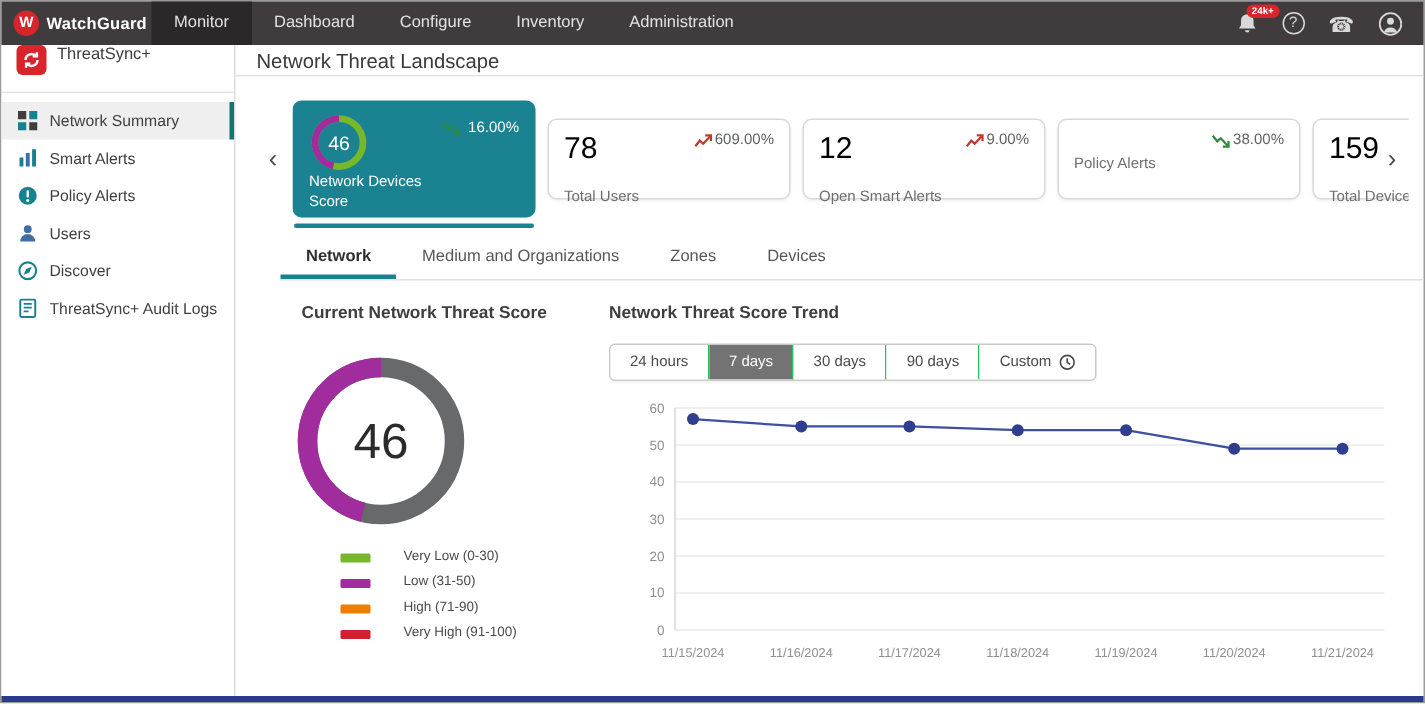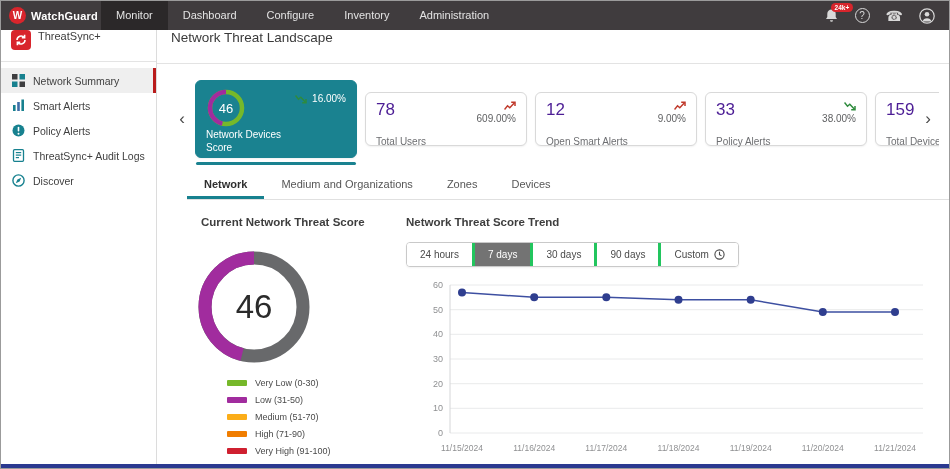--- a/index.html
+++ b/index.html
@@ -21,36 +21,36 @@
   .help-circle{width:15px;height:15px;border:1.2px solid #d9d9d9;border-radius:50%;color:#d9d9d9;font-size:10px;display:flex;align-items:center;justify-content:center}
   .phone-glyph{color:#d9d9d9;font-size:14px;line-height:1}
 
   
   .layout{flex:1;display:flex;min-height:0}
   .sidebar{flex:0 0 156px;width:156px;border-right:1px solid #dcdcdc;background:#fff}
   .side-header{height:32px;display:flex;gap:7px;padding:0 10px;border-bottom:1px solid #e4e4e4;margin-bottom:6px}
   .ts-icon{width:20px;height:20px;border-radius:4px;background:#d8252c;display:flex;align-items:center;justify-content:center}
   .ts-label{font-size:11px;color:#3c3c3c}
   .side-item{height:25px;display:flex;align-items:center;gap:8px;padding:0 10px;font-size:10.5px;color:#3f3f3f;cursor:pointer}
-  .side-item.active{background:#efefef;border-right:3px solid #b91c1c}
+  .side-item.active{background:#efefef;border-right:3px solid #0f766e}
   .sicon{width:14px;display:flex;justify-content:center;align-items:center}
 
   main{flex:1;min-width:0;padding:0 10px 0 14px;display:flex;flex-direction:column}
-  .page-header{height:34px;display:flex;align-items:flex-start;border-bottom:1px solid #e3e3e3;margin-left:-14px;padding-left:14px;margin-right:-10px;padding-right:10px}
+  .page-header{height:21px;display:flex;align-items:center;border-bottom:1px solid #e3e3e3;margin-left:-14px;padding-left:14px;margin-right:-10px;padding-right:10px}
   .page-title{font-size:13.5px;color:#3a3a3a;font-weight:400}
 
   
   .carousel{position:relative;display:flex;margin-top:8px;height:94px}
   .chev{background:none;border:none;font-size:17px;color:#4a4a4a;cursor:pointer;width:22px;height:94px;display:flex;align-items:center;justify-content:center;font-family:"Liberation Sans",sans-serif}
   .chev.right{position:absolute;right:0;top:0}
   .cards{display:flex;gap:8px;flex:1;overflow:hidden;align-items:center;margin-left:2px}
   .card{position:relative;flex:0 0 162px;height:54px;background:#fff;border:1px solid #d9d9d9;border-radius:6px;padding:8px 10px;box-shadow:0 1px 2px rgba(0,0,0,.06);cursor:pointer}
-  .card-value{font-size:17px;color:#4c1d95;line-height:1.1}
+  .card-value{font-size:20px;color:#000000;line-height:1.1}
   .card-label{font-size:10px;color:#6d6e71;margin-top:16px;white-space:nowrap}
-  .card-delta{position:absolute;top:8px;right:10px;display:flex;flex-direction:column;align-items:flex-end;gap:2px;font-size:10px;color:#5f6062}
+  .card-delta{position:absolute;top:8px;right:10px;display:flex;flex-direction:row;align-items:flex-end;gap:2px;font-size:10px;color:#5f6062}
   .card-delta svg{display:none}
   .card-delta.up .tr-up{display:block;color:#c03a2b}
   .card-delta.down .tr-down{display:block;color:#2e8b3d}
   .card.active{background:#1a8290;border-color:#1a8290;height:78px;padding:7px 10px}
   .card.active .card-delta{flex-direction:row;align-items:center;color:#fff;gap:5px;top:12px}
   .card.active .card-label{color:#fff;margin-top:1px;width:90px;white-space:normal;line-height:1.25}
   .card.active::after{content:"";position:absolute;left:0;right:0;bottom:-8px;height:3px;background:#1a8290;border-radius:2px}
   .mini-gauge{position:relative;width:40px;height:40px}
   .mini-value{position:absolute;inset:0;display:flex;align-items:center;justify-content:center;color:#fff;font-size:13px}
 
@@ -59,27 +59,27 @@
   .tab{font-size:11px;color:#565656;padding:8px 17px 6px;cursor:pointer;border-bottom:3px solid transparent}
   .tab.active{color:#2f2f2f;font-weight:bold;border-bottom-color:#17818f}
 
   
   .content{flex:1;display:flex;padding-left:30px;padding-top:16px;min-height:0}
   .panel-title{font-size:11.5px;color:#3e3e3e;font-weight:700}
   .gauge-panel{flex:0 0 205px;width:205px}
   .donut-wrap{position:relative;width:118px;height:118px;margin:20px 0 0 -6px}
   .donut-value{position:absolute;inset:0;display:flex;align-items:center;justify-content:center;font-size:33px;color:#2b2b2b}
   .legend{margin:12px 0 0 26px}
-  .legend-row{display:flex;align-items:center;gap:8px;margin-bottom:7px}
+  .legend-row{display:flex;align-items:flex-end;gap:22px;margin-bottom:7px}
   .legend-swatch{width:20px;height:6px;border-radius:1px;background:#ccc}
   .legend-label{font-size:9px;color:#4a4a4a}
 
   .trend-panel{flex:1;min-width:0}
   .ranges{display:inline-flex;border:1px solid #c9c9c9;border-radius:4px;overflow:hidden;margin-top:14px;box-shadow:0 1px 2px rgba(0,0,0,.05);background:#fff}
-  .range-btn{font-size:10px;color:#4a4a4a;background:#fff;border:none;border-right:3px solid #22c55e;padding:6px 13px;cursor:pointer;display:flex;align-items:center;gap:5px;font-family:"Liberation Sans",sans-serif}
+  .range-btn{font-size:10px;color:#4a4a4a;background:#fff;border:none;border-right:1px solid #22c55e;padding:6px 13px;cursor:pointer;display:flex;align-items:center;gap:5px;font-family:"Liberation Sans",sans-serif}
   .range-btn:last-child{border-right:none}
   .range-btn.active{background:#737373;color:#fff}
   .chart{margin-top:10px}
 
   .bottom-strip{flex:0 0 4px;height:4px;background:#2b3990}
 </style>
 </head>
 <body>
 
 <div class="window">
@@ -161,36 +161,45 @@
               <circle cx="6.5" cy="6.5" r="6" fill="#17818f"></circle>
               <rect x="5.7" y="2.8" width="1.6" height="4.8" rx="0.8" fill="#fff"></rect>
               <circle cx="6.5" cy="9.7" r="1" fill="#fff"></circle>
             </svg>
           </span>
         <span>Policy Alerts</span>
       </div>
       <div class="side-item">
         <span class="sicon">
             <svg width="13" height="13" viewBox="0 0 13 13">
+              <circle cx="6.5" cy="3.8" r="2.6" fill="#3e6ea8"></circle>
+              <path d="M1.5 12 a5 5 0 0 1 10 0 z" fill="#3e6ea8"></path>
+            </svg>
+          </span>
+        <span>Users</span>
+      </div>
+      <div class="side-item">
+        <span class="sicon">
+            <svg width="13" height="13" viewBox="0 0 13 13">
+              <circle cx="6.5" cy="6.5" r="5.6" fill="none" stroke="#17818f" stroke-width="1.4"></circle>
+              <path d="M9.2 3.8 L7.6 7.6 L3.8 9.2 L5.4 5.4 Z" fill="#17818f"></path>
+            </svg>
+          </span>
+        <span>Discover</span>
+      </div>
+      <div class="side-item">
+        <span class="sicon">
+            <svg width="13" height="13" viewBox="0 0 13 13">
               <rect x="1.5" y="0.7" width="10" height="11.6" rx="1" fill="none" stroke="#17818f" stroke-width="1.3"></rect>
               <line x1="3.8" y1="3.6" x2="9.2" y2="3.6" stroke="#17818f" stroke-width="1.2"></line>
               <line x1="3.8" y1="6.1" x2="9.2" y2="6.1" stroke="#17818f" stroke-width="1.2"></line>
               <line x1="3.8" y1="8.6" x2="7" y2="8.6" stroke="#17818f" stroke-width="1.2"></line>
             </svg>
           </span>
         <span>ThreatSync+ Audit Logs</span>
-      </div>
-      <div class="side-item">
-        <span class="sicon">
-            <svg width="13" height="13" viewBox="0 0 13 13">
-              <circle cx="6.5" cy="6.5" r="5.6" fill="none" stroke="#17818f" stroke-width="1.4"></circle>
-              <path d="M9.2 3.8 L7.6 7.6 L3.8 9.2 L5.4 5.4 Z" fill="#17818f"></path>
-            </svg>
-          </span>
-        <span>Discover</span>
       </div>
     </aside>
 
     <main>
       <div class="page-header">
         <h1 class="page-title">Network Threat Landscape</h1>
       </div>
 
       <div class="carousel">
         <button class="chev">‹</button>
@@ -237,21 +246,20 @@
               <svg class="tr-up" width="12" height="10" viewBox="0 0 12 10">
                   <path d="M0.5 8.5 L3.5 4.8 L5.8 6.8 L10.5 1.8" fill="none" stroke="currentColor" stroke-width="1.5"></path>
                   <path d="M7.2 1.2 H11 V5" fill="none" stroke="currentColor" stroke-width="1.5"></path>
                 </svg>
 
               <span class="delta-text">9.00%</span>
             </div>
           </div>
 
           <div class="card">
-            <div class="card-value">33</div>
             <div class="card-label">Policy Alerts</div>
             <div class="card-delta down">
 
               <svg class="tr-down" width="12" height="10" viewBox="0 0 12 10">
                   <path d="M0.5 1.5 L3.5 5.2 L5.8 3.2 L10.5 8.2" fill="none" stroke="currentColor" stroke-width="1.5"></path>
                   <path d="M7.2 8.8 H11 V5" fill="none" stroke="currentColor" stroke-width="1.5"></path>
                 </svg>
               <span class="delta-text">38.00%</span>
             </div>
           </div>
@@ -289,24 +297,20 @@
             <div class="donut-value">46</div>
           </div>
           <div class="legend">
             <div class="legend-row">
               <span class="legend-swatch" style="background: rgb(118, 184, 42);"></span>
               <span class="legend-label">Very Low (0-30)</span>
             </div>
             <div class="legend-row">
               <span class="legend-swatch" style="background: rgb(161, 44, 158);"></span>
               <span class="legend-label">Low (31-50)</span>
-            </div>
-            <div class="legend-row">
-              <span class="legend-swatch" style="background: rgb(251, 173, 24);"></span>
-              <span class="legend-label">Medium (51-70)</span>
             </div>
             <div class="legend-row">
               <span class="legend-swatch" style="background: rgb(240, 125, 0);"></span>
               <span class="legend-label">High (71-90)</span>
             </div>
             <div class="legend-row">
               <span class="legend-swatch" style="background: rgb(207, 32, 48);"></span>
               <span class="legend-label">Very High (91-100)</span>
             </div>
           </div>

